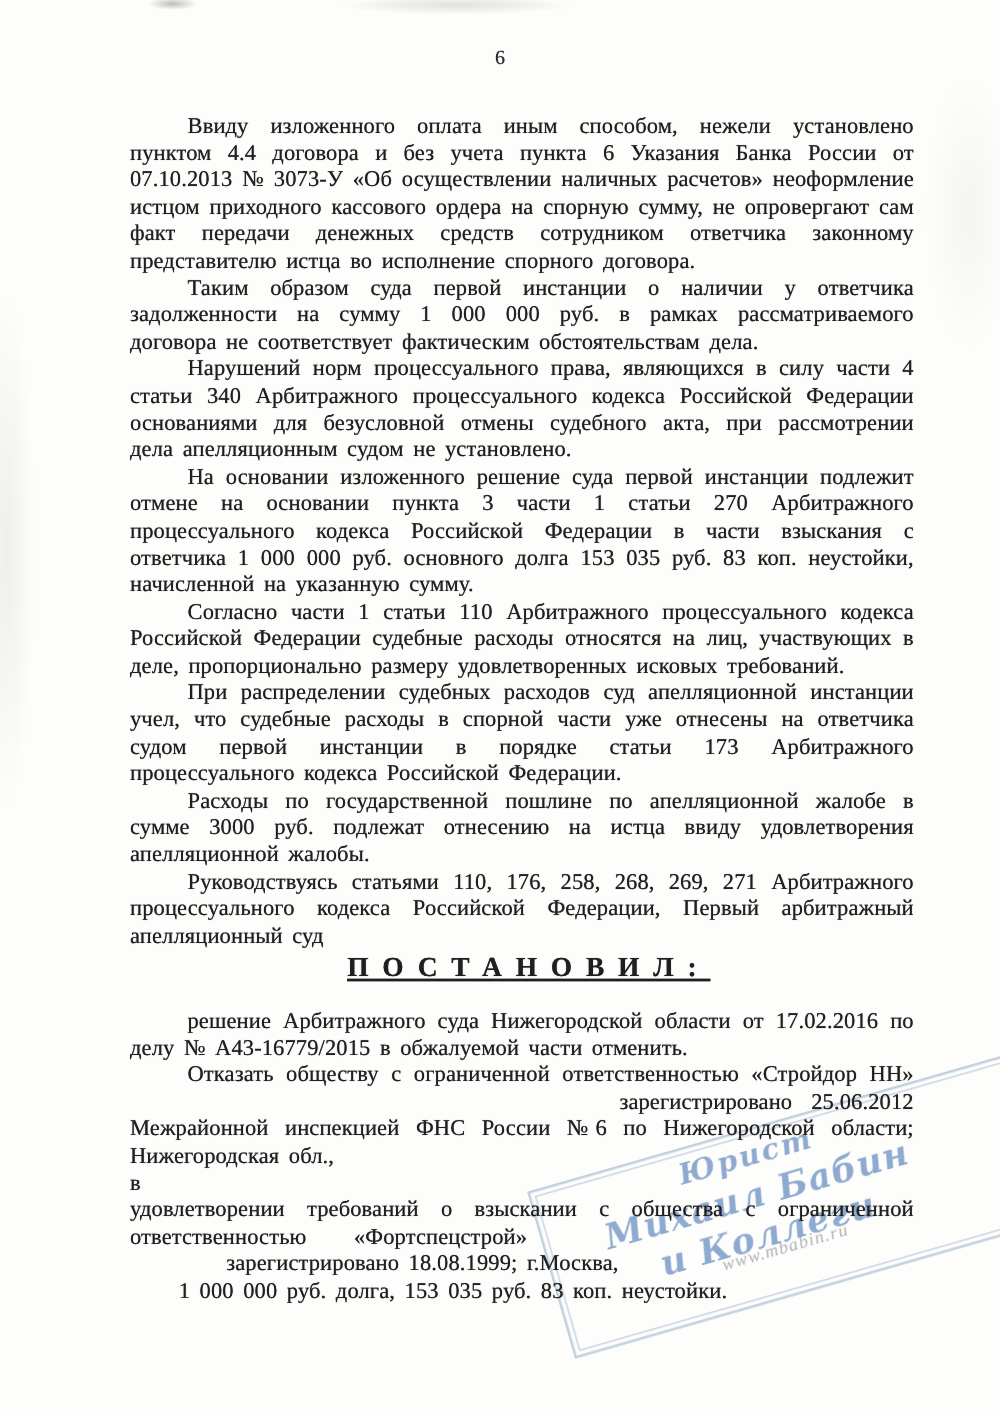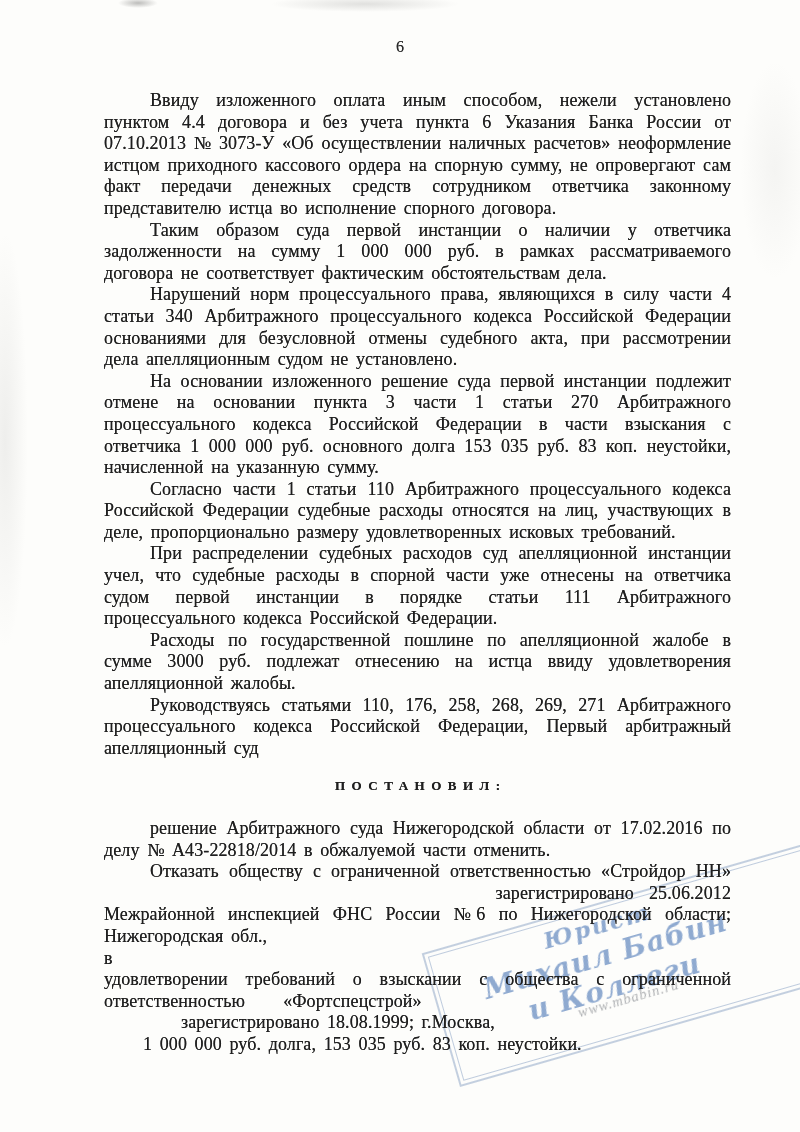--- a/index.html
+++ b/index.html
@@ -34,25 +34,26 @@
   .content {
     position: absolute; left: 104px; top: 90px; width: 627px;
     z-index: 2;
     font-size: 18px; line-height: 21.6px;
     word-spacing: 3px; letter-spacing: 0.1px;
     text-align: justify;
     text-shadow: 0 0 0.6px rgba(35,35,35,0.85);
   }
   .content p.para { margin: 0; text-indent: 46px; }
   .ruling-heading {
-    margin: 16px 0 21px 0;
+    margin: 4px 0 21px 0;
     text-align: center;
-    font-size: 13px; font-weight: bold;
+    font-size: 22px; font-weight: bold;
     letter-spacing: 0.5em; word-spacing: 0;
     text-indent: 0.5em; 
+    text-decoration: underline;
   }
   .tail .line { min-height: 21.6px; white-space: pre-wrap; }
   .line.indent { text-indent: 46px; }
   .line.fj { text-align: justify; text-align-last: justify; }
   .line.right { text-align: right; }
   .line.split { display: flex; justify-content: flex-end; white-space: pre-wrap; flex-direction: column; }
   .line.pad-moscow { padding-left: 77px; text-align: right; text-align-last: left; }
   .line.pad-sum { padding-left: 39px; text-align: center; text-align-last: left; }
 
   
@@ -108,29 +109,29 @@
       <div class="stamp-url">www.mbabin.ru</div>
     </div>
   </div>
 
   <div class="content">
     <p class="para">Ввиду изложенного оплата иным способом, нежели установлено пунктом 4.4 договора и без учета пункта 6 Указания Банка России от 07.10.2013 № 3073-У «Об осуществлении наличных расчетов» неоформление истцом приходного кассового ордера на спорную сумму, не опровергают сам факт передачи денежных средств сотрудником ответчика законному представителю истца во исполнение спорного договора.</p>
     <p class="para">Таким образом суда первой инстанции о наличии у ответчика задолженности на сумму 1&nbsp;000&nbsp;000 руб. в рамках рассматриваемого договора не соответствует фактическим обстоятельствам дела.</p>
     <p class="para">Нарушений норм процессуального права, являющихся в силу части 4 статьи 340 Арбитражного процессуального кодекса Российской Федерации основаниями для безусловной отмены судебного акта, при рассмотрении дела апелляционным судом не установлено.</p>
     <p class="para">На основании изложенного решение суда первой инстанции подлежит отмене на основании пункта 3 части 1 статьи 270 Арбитражного процессуального кодекса Российской Федерации в части взыскания с ответчика 1&nbsp;000&nbsp;000 руб. основного долга 153&nbsp;035 руб. 83 коп. неустойки, начисленной на указанную сумму.</p>
     <p class="para">Согласно части 1 статьи 110 Арбитражного процессуального кодекса Российской Федерации судебные расходы относятся на лиц, участвующих в деле, пропорционально размеру удовлетворенных исковых требований.</p>
-    <p class="para">При распределении судебных расходов суд апелляционной инстанции учел, что судебные расходы в спорной части уже отнесены на ответчика судом первой инстанции в порядке статьи 111 Арбитражного процессуального кодекса Российской Федерации.</p>
+    <p class="para">При распределении судебных расходов суд апелляционной инстанции учел, что судебные расходы в спорной части уже отнесены на ответчика судом первой инстанции в порядке статьи 173 Арбитражного процессуального кодекса Российской Федерации.</p>
     <p class="para">Расходы по государственной пошлине по апелляционной жалобе в сумме 3000 руб. подлежат отнесению на истца ввиду удовлетворения апелляционной жалобы.</p>
     <p class="para">Руководствуясь статьями 110, 176, 258, 268, 269, 271 Арбитражного процессуального кодекса Российской Федерации, Первый арбитражный апелляционный суд</p>
 
     <h2 class="ruling-heading">ПОСТАНОВИЛ:</h2>
 
     <div class="tail">
       <div class="line indent fj">решение Арбитражного суда Нижегородской области от 17.02.2016 по</div>
-      <div class="line">делу № А43-22818/2014 в обжалуемой части отменить.</div>
+      <div class="line">делу № А43-16779/2015 в обжалуемой части отменить.</div>
       <div class="line indent fj">Отказать обществу с ограниченной ответственностью «Стройдор НН»</div>
       <div class="line right">зарегистрировано&nbsp; 25.06.2012</div>
       <div class="line fj">Межрайонной инспекцией ФНС России №6 по Нижегородской области;</div>
       <div class="line split">
         <span>Нижегородская обл.,</span>
         <span>в</span>
       </div>
       <div class="line fj">удовлетворении требований о взыскании с общества с ограниченной</div>
       <div class="line">ответственностью&nbsp;&nbsp;&nbsp;&nbsp;&nbsp;«Фортспецстрой»</div>
       <div class="line pad-moscow">зарегистрировано 18.08.1999; г.Москва,</div>

